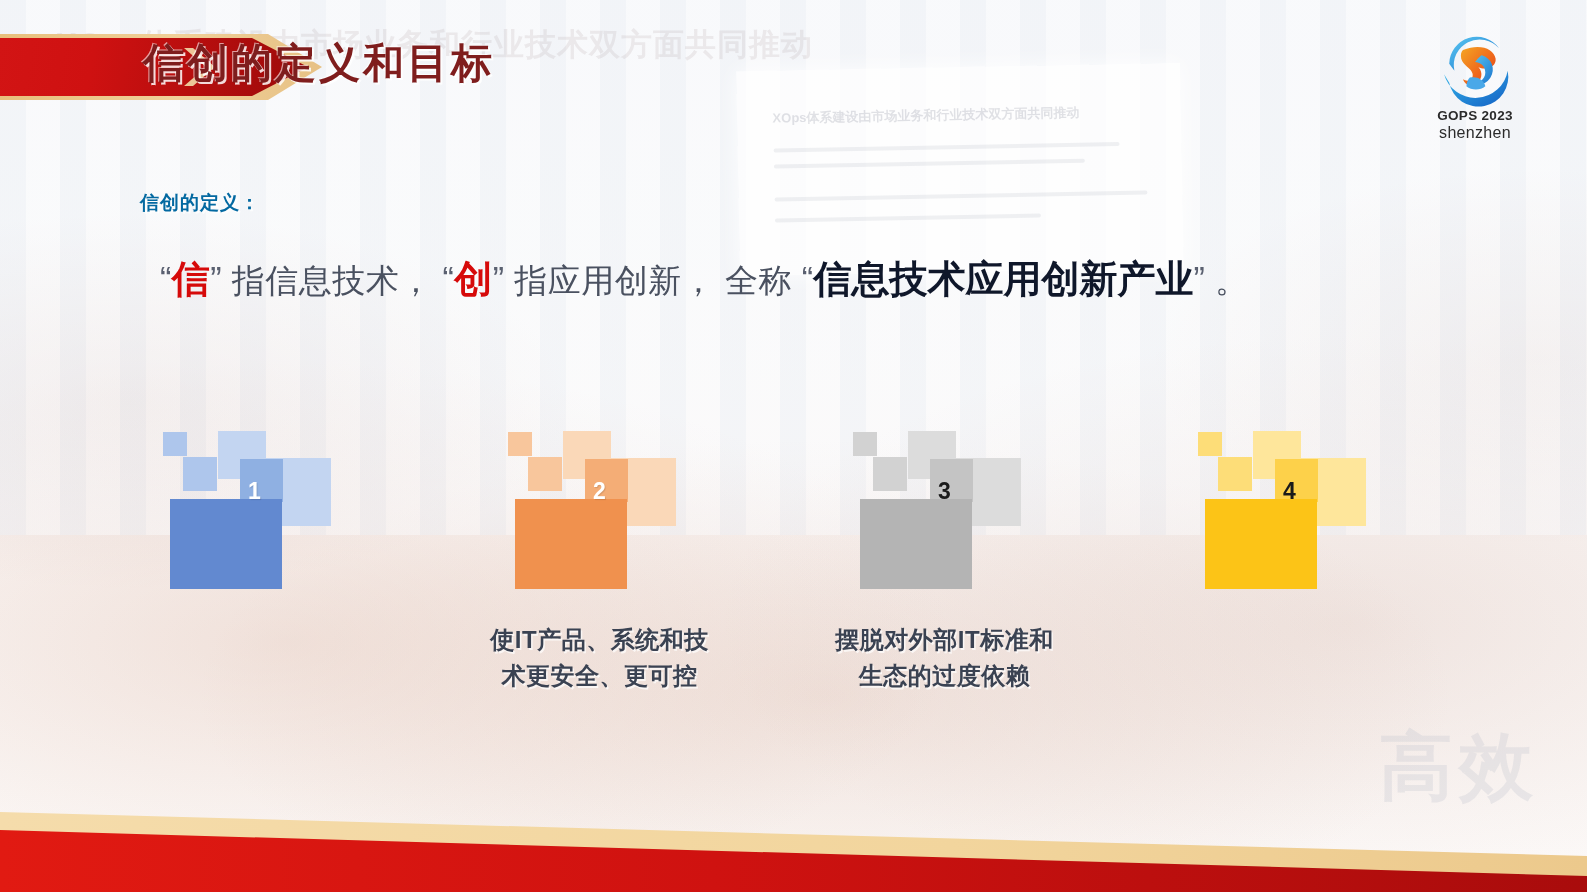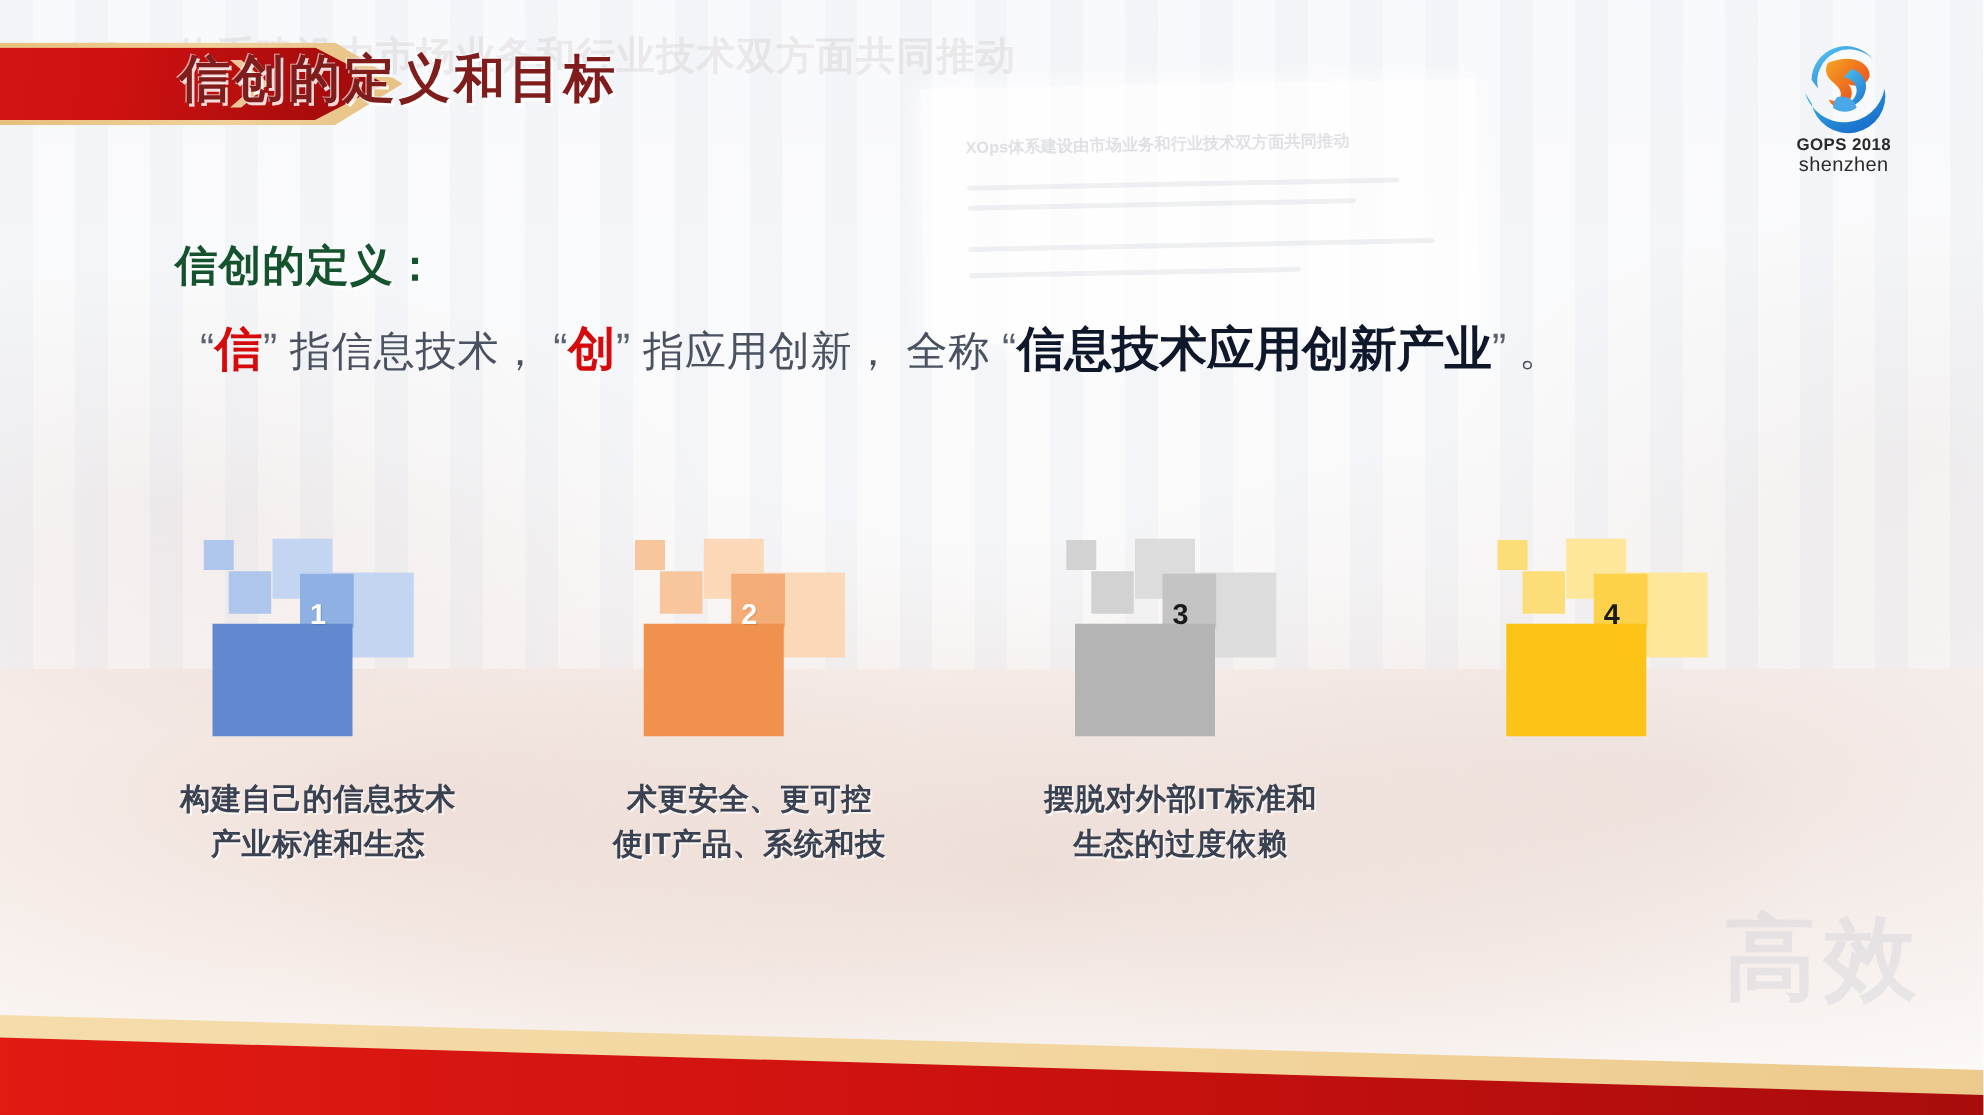--- a/index.html
+++ b/index.html
@@ -141,23 +141,23 @@
   .logo-sub {
     font-size: 16px;
     color: #2b2b2b;
     letter-spacing: 0.3px;
     margin-top: 1px;
   }
 
   
   .section-heading {
     position: absolute;
-    font-size: 34px;
-    font-weight: bold;
-    color: #14532d;
+    font-size: 19px;
+    font-weight: bold;
+    color: #0369a1;
     letter-spacing: 1px;
     text-shadow: 2px 2px 0 rgba(255,255,255,0.75);
     white-space: nowrap;
   }
   #heading-definition { left: 140px; top: 190px; }
   #heading-goals      { left: 140px; top: 366px; }
 
   
   .definition-line {
     position: absolute;
@@ -292,21 +292,21 @@
         </linearGradient>
       </defs>
       <path d="M20 44 A32 32 0 0 1 78 26 A30 30 0 0 0 26 52 Z" fill="url(#gCyan)"></path>
       <path d="M14 56 A38 38 0 0 0 88 52 A34 34 0 0 1 20 66 Z" fill="url(#gBlue)"></path>
       <path d="M36 28 C55 20 72 26 74 38 C75 48 62 52 54 48 C60 54 58 64 50 68
                C44 71 38 68 36 62 C42 66 49 62 47 55 C45 48 36 46 34 38 C33 33 34 30 36 28 Z" fill="url(#gOrange)"></path>
       <path d="M58 34 C70 38 74 50 68 60 C63 68 52 72 44 68 C54 68 62 62 62 54
                C62 46 55 42 50 42 C54 37 56 35 58 34 Z" fill="url(#gCyan)"></path>
       <path d="M44 60 C52 58 60 62 62 70 C56 75 46 75 40 70 C40 66 42 62 44 60 Z" fill="#4aa8e8"></path>
     </svg>
-    <div class="logo-title">GOPS 2018</div>
+    <div class="logo-title">GOPS 2023</div>
     <div class="logo-sub">shenzhen</div>
   </div>
 
   <div class="section-heading" id="heading-definition">信创的定义：</div>
 
   <div class="definition-line">
     <span class="quote">“</span><span class="hl">信</span><span class="quote">”</span>
     <span>指信息技术</span><span>，</span>
     <span class="quote">“</span><span class="hl">创</span><span class="quote">”</span>
     <span>指应用创新</span><span>，</span>
@@ -321,39 +321,35 @@
     <div class="goal" id="goal-1">
       <div class="glyph">
         <div class="sq sq-a" style="background: rgb(174, 198, 236);"></div>
         <div class="sq sq-b" style="background: rgb(174, 198, 236);"></div>
         <div class="sq sq-c" style="background: rgb(195, 213, 241);"></div>
         <div class="sq sq-d" style="background: rgb(195, 213, 241);"></div>
         <div class="sq sq-e" style="background: rgb(143, 176, 226);"></div>
         <div class="sq sq-main" style="background: rgb(98, 137, 208);"></div>
         <div class="goal-num num-light">1</div>
       </div>
-      <div class="goal-caption">
-        <div>构建自己的信息技术</div>
-        <div>产业标准和生态</div>
-      </div>
     </div>
 
     <div class="goal" id="goal-2">
       <div class="glyph">
         <div class="sq sq-a" style="background: rgb(248, 198, 156);"></div>
         <div class="sq sq-b" style="background: rgb(248, 198, 156);"></div>
         <div class="sq sq-c" style="background: rgb(250, 216, 184);"></div>
         <div class="sq sq-d" style="background: rgb(250, 216, 184);"></div>
         <div class="sq sq-e" style="background: rgb(244, 173, 118);"></div>
         <div class="sq sq-main" style="background: rgb(240, 145, 78);"></div>
         <div class="goal-num num-light">2</div>
       </div>
       <div class="goal-caption">
+        <div>使IT产品、系统和技</div>
         <div>术更安全、更可控</div>
-        <div>使IT产品、系统和技</div>
       </div>
     </div>
 
     <div class="goal" id="goal-3">
       <div class="glyph">
         <div class="sq sq-a" style="background: rgb(210, 210, 210);"></div>
         <div class="sq sq-b" style="background: rgb(210, 210, 210);"></div>
         <div class="sq sq-c" style="background: rgb(220, 220, 220);"></div>
         <div class="sq sq-d" style="background: rgb(220, 220, 220);"></div>
         <div class="sq sq-e" style="background: rgb(196, 196, 196);"></div>

